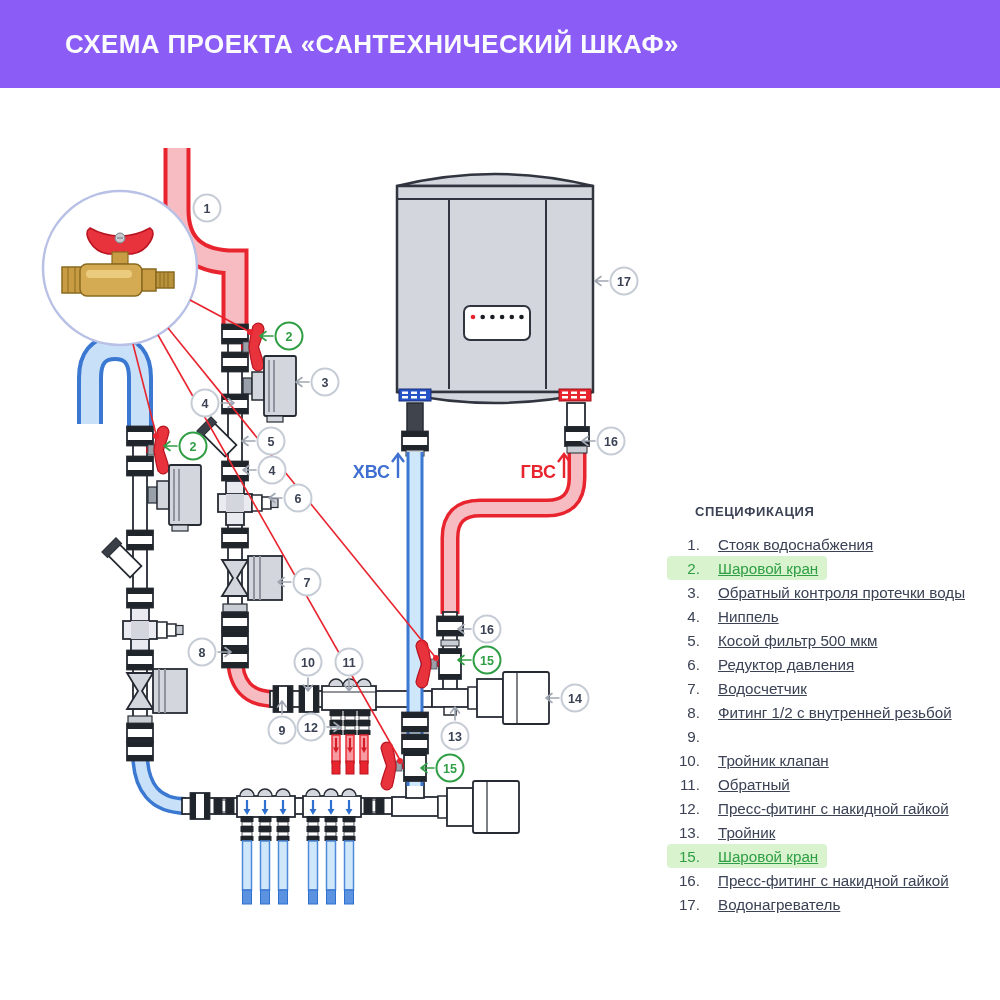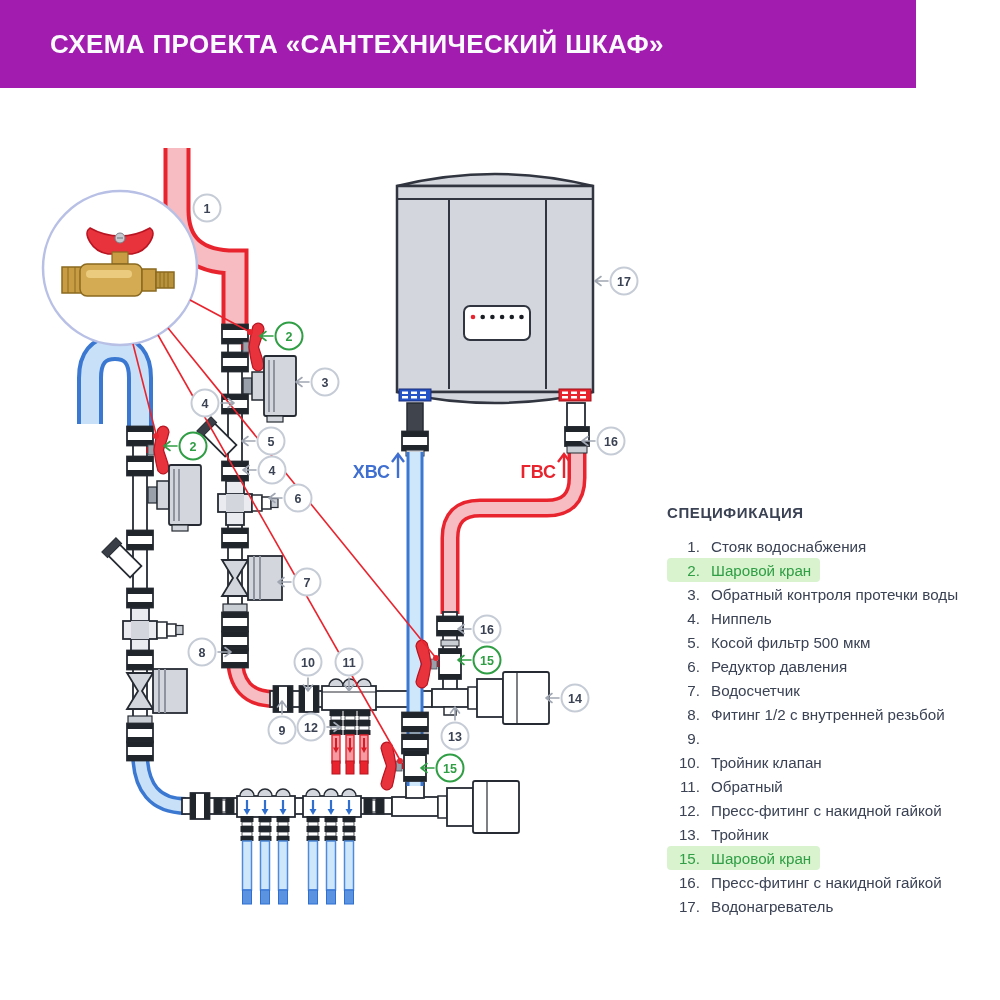--- a/index.html
+++ b/index.html
@@ -1,30 +1,30 @@
 <!DOCTYPE html>
 <html><head>
 <meta charset="utf-8">
 <style>
   * { margin:0; padding:0; box-sizing:border-box; }
   html,body { width:1000px; height:1000px; background:#ffffff;
     font-family:"Liberation Sans", sans-serif; overflow:hidden; }
   .stage { position:relative; width:1000px; height:1000px; background:#fff; }
-  .header { position:absolute; left:0; top:0; width:916px; height:88px;
-    background:#a21caf; display:flex; align-items:center; padding-left:50px; }
+  .header { position:absolute; left:0; top:0; width:1000px; height:88px;
+    background:#8b5cf6; display:flex; align-items:center; padding-left:65px; }
   .header h1 { color:#fafbfd; font-size:26px; font-weight:bold; letter-spacing:.4px; }
   svg.diagram { position:absolute; left:0; top:0; width:1000px; height:1000px; }
   .spec { position:absolute; left:667px; top:504px; width:330px; }
-  .spec h2 { font-size:15px; font-weight:bold; color:#3a4254; letter-spacing:.6px;
-    margin-bottom:13px; }
+  .spec h2 { font-size:13px; font-weight:bold; color:#3a4254; letter-spacing:.6px;
+    margin-bottom:13px;margin-left:28px; }
   .spec ol { list-style:none; }
   .spec li { display:flex; width:fit-content; font-size:15.2px; color:#3a4254;
     line-height:21px; padding:1.5px 9px 1.5px 5px; border-radius:4px; }
   .spec li .num { width:28px; text-align:right; flex:0 0 28px; }
-  .spec li .lab { margin-left:11px; white-space:nowrap; }
+  .spec li .lab { margin-left:18px; white-space:nowrap;text-decoration:underline; }
   .spec li.hl { background:#d9f3cf; color:#2f9e44; }
   text { font-family:"Liberation Sans", sans-serif; }
 </style>
 </head>
 <body>
 
 <div class="stage">
 
   <div class="header">
     <h1>СХЕМА ПРОЕКТА «САНТЕХНИЧЕСКИЙ ШКАФ»</h1>

